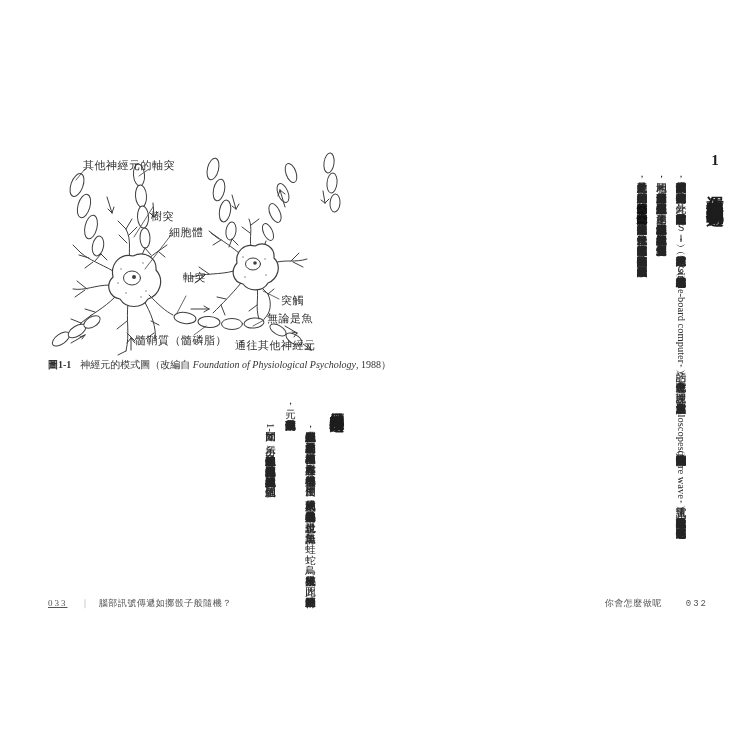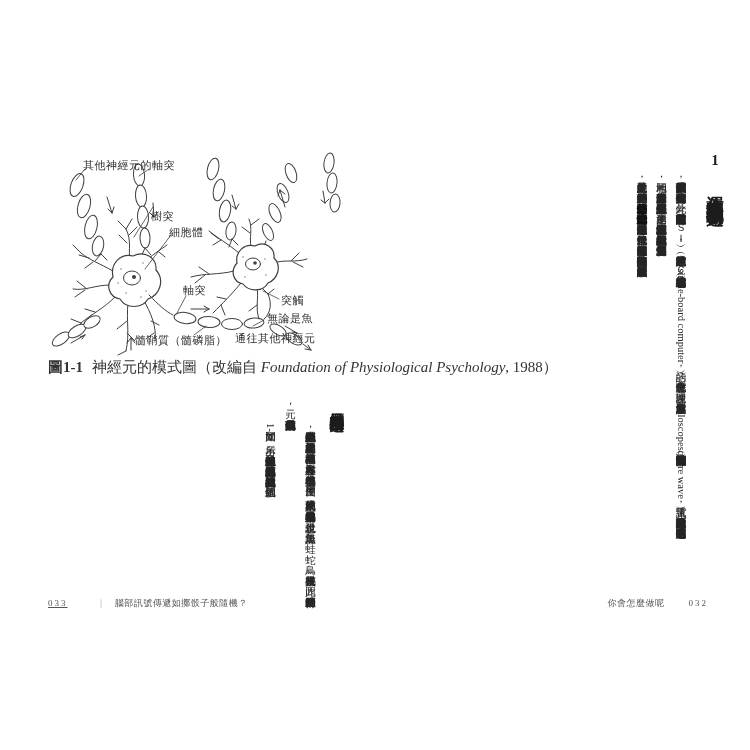--- a/index.html
+++ b/index.html
@@ -36,35 +36,35 @@
 
   
   .figure{position:absolute;left:33px;top:145px;width:334px;height:212px;}
   .figure svg{position:absolute;inset:0;}
   .fig-label{
     position:absolute;font-size:11px;color:#2e2e2e;white-space:nowrap;
     letter-spacing:0.5px;
   }
   .caption{
     position:absolute;left:48px;top:358px;width:260px;
-    font-size:15px;color:#333;white-space:nowrap;
+    font-size:10px;color:#333;white-space:nowrap;
   }
   .cap-label{font-weight:700;margin-right:9px;}
   .cap-italic{font-style:italic;}
 
   
   .footer{
     position:absolute;top:597px;font-size:9px;color:#555;
     letter-spacing:0.5px;white-space:nowrap;
   }
   .footer-left{left:48px;}
   .footer-left .divider{color:#aaa;margin:0 9px;}
-  .footer-left .pagenum{letter-spacing:2px;margin-right:20px;text-decoration:underline;}
+  .footer-left .pagenum{letter-spacing:2px;margin-right:4px;text-decoration:underline;}
   .footer-right{right:42px;}
-  .footer-right .pagenum{letter-spacing:2px;margin-left:24px;}
+  .footer-right .pagenum{letter-spacing:2px;margin-left:24px;font-family:Liberation Mono, monospace;}
 </style>
 </head>
 <body>
 
 <div class="sheet">
 
   <div>
 
     <div class="figure">
       <svg viewBox="0 0 334 212" width="334" height="212">
@@ -223,25 +223,25 @@
             <path d="M161,190 L173,181"></path>
             <path d="M246,154 L230,146"></path>
             <path d="M231,175 L220,181"></path>
           </g>
         </g>
       </svg>
 
       <span class="fig-label" style="left:50px;top:13px;">其他神經元的軸突</span>
       <span class="fig-label" style="left:118px;top:52px;margin-top:12px;">樹突</span>
       <span class="fig-label" style="left:136px;top:80px;">細胞體</span>
-      <span class="fig-label" style="left:150px;top:138px;">軸突</span>
+      <span class="fig-label" style="left:150px;top:125px;">軸突</span>
       <span class="fig-label" style="left:102px;top:188px;">髓鞘質（髓磷脂）</span>
       <span class="fig-label" style="left:248px;top:148px;">突觸</span>
       <span class="fig-label" style="left:234px;top:166px;">無論是魚</span>
-      <span class="fig-label" style="left:202px;top:186px;">通往其他神經元</span>
+      <span class="fig-label" style="left:202px;top:193px;">通往其他神經元</span>
     </div>
 
     <div class="caption">
       <span class="cap-label">圖1-1</span><span>神經元的模式圖（改編自 </span><span class="cap-italic">Foundation of Physiological Psychology</span><span>, 1988）</span>
     </div>
 
     <div class="vtext body-left">
       <h3 class="sec-head">神經元與神經迴路的構造</h3>
       <p class="para">在腦中產生訊號並進行傳遞的細胞，正是已在本書多次登場的神經元。神經元的種類極為多樣，形態亦各有差異，但基本構造幾乎都一樣，可使用圖1-1的簡易模式來呈現。這項基本構造凡是脊椎動物幾乎完全共通。也就是說，無論是魚、蛙、蛇、鳥、鼠或人幾乎都一樣。因此，釐清動物腦中的神經元，其實也是幫助我們理解人類腦部的基礎研究。</p>
       <p class="para">如同圖1-1所示，一個神經元除了本體部分的細胞體以外，還具有將訊號傳遞至其他神經元的軸突，以及從其他神經元接受訊號的樹突。一個細胞體</p>

